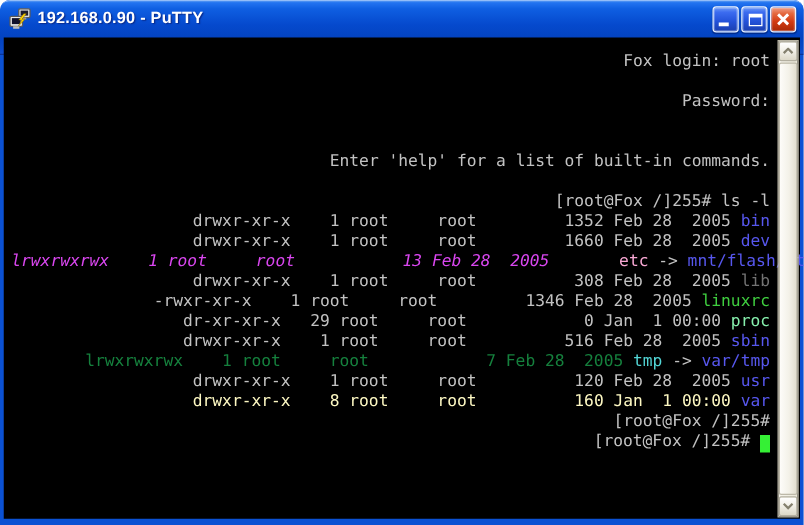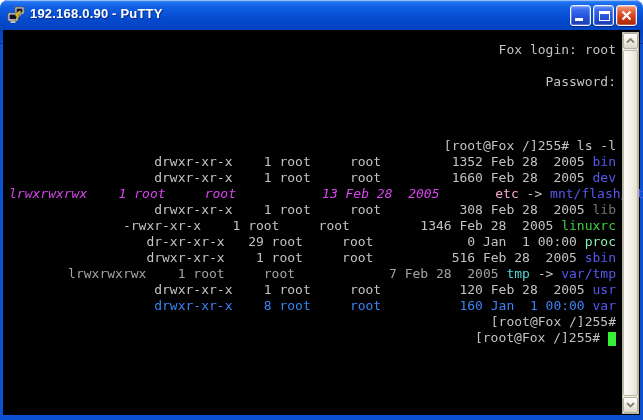--- a/index.html
+++ b/index.html
@@ -103,32 +103,33 @@
     </div>
   </div>
 
   <div class="terminal" style="background: rgb(0, 0, 0);">
     <div class="term-text" id="term">
         <div class="tline"><span style="color: rgb(194, 194, 194);">Fox login: root</span></div>
         <div class="tline">&nbsp;</div>
         <div class="tline"><span style="color: rgb(194, 194, 194);">Password:</span></div>
         <div class="tline">&nbsp;</div>
         <div class="tline">&nbsp;</div>
+        <div class="tline"><span style="color: rgb(194, 194, 194);">Enter 'help' for a list of built-in commands.</span></div>
         <div class="tline">&nbsp;</div>
         <div class="tline"><span style="color: rgb(194, 194, 194);">[root@Fox /]255# ls -l</span></div>
         <div class="tline"><span style="color: rgb(194, 194, 194);">drwxr-xr-x    1 root     root         1352 Feb 28  2005 </span><span style="color: rgb(87, 87, 238);">bin</span></div>
         <div class="tline"><span style="color: rgb(194, 194, 194);">drwxr-xr-x    1 root     root         1660 Feb 28  2005 </span><span style="color: rgb(87, 87, 238);">dev</span></div>
         <div class="tline"><span style="color: #d946ef; font-style: italic;">lrwxrwxrwx    1 root     root           13 Feb 28  2005 </span><span style="color: #f9a8d4; margin-left: 48px;">etc</span><span style="color: rgb(194, 194, 194);"> -&gt; </span><span style="color: rgb(87, 87, 238);">mnt/flash/etc</span></div>
         <div class="tline"><span style="color: rgb(194, 194, 194);">drwxr-xr-x    1 root     root          308 Feb 28  2005 </span><span style="color: #737373;">lib</span></div>
         <div class="tline"><span style="color: rgb(194, 194, 194);">-rwxr-xr-x    1 root     root         1346 Feb 28  2005 </span><span style="color: rgb(63, 206, 63);">linuxrc</span></div>
         <div class="tline"><span style="color: rgb(194, 194, 194);">dr-xr-xr-x   29 root     root            0 Jan  1 00:00 </span><span style="color: #86efac;">proc</span></div>
         <div class="tline"><span style="color: rgb(194, 194, 194);">drwxr-xr-x    1 root     root          516 Feb 28  2005 </span><span style="color: rgb(87, 87, 238);">sbin</span></div>
-        <div class="tline"><span style="color: #a3a3a3;">lrwxrwxrwx    1 root     root            7 Feb 28  2005 </span><span style="color: rgb(82, 213, 213);">tmp</span><span style="color: rgb(194, 194, 194);"> -&gt; </span><span style="color: rgb(87, 87, 238);">var/tmp</span></div>
+        <div class="tline"><span style="color: #15803d;">lrwxrwxrwx    1 root     root            7 Feb 28  2005 </span><span style="color: rgb(82, 213, 213);">tmp</span><span style="color: rgb(194, 194, 194);"> -&gt; </span><span style="color: rgb(87, 87, 238);">var/tmp</span></div>
         <div class="tline"><span style="color: rgb(194, 194, 194);">drwxr-xr-x    1 root     root          120 Feb 28  2005 </span><span style="color: rgb(87, 87, 238);">usr</span></div>
-        <div class="tline"><span style="color: #3b82f6;">drwxr-xr-x    8 root     root          160 Jan  1 00:00 </span><span style="color: rgb(87, 87, 238);">var</span></div>
+        <div class="tline"><span style="color: #fef9c3;">drwxr-xr-x    8 root     root          160 Jan  1 00:00 </span><span style="color: rgb(87, 87, 238);">var</span></div>
         <div class="tline"><span style="color: rgb(194, 194, 194);">[root@Fox /]255#</span></div>
         <div class="tline"><span style="color: rgb(194, 194, 194);">[root@Fox /]255# </span><span class="cursor-block" style="background: rgb(53, 240, 53); width: 8px;">&nbsp;</span></div>
       </div>
 
     <div class="scrollbar">
       <div class="sb-btn sb-up">
         <svg width="9" height="6" viewBox="0 0 9 6">
           <polyline points="1,4.5 4.5,1 8,4.5" fill="none" stroke="#84806e" stroke-width="1.8"></polyline>
         </svg>
       </div>

